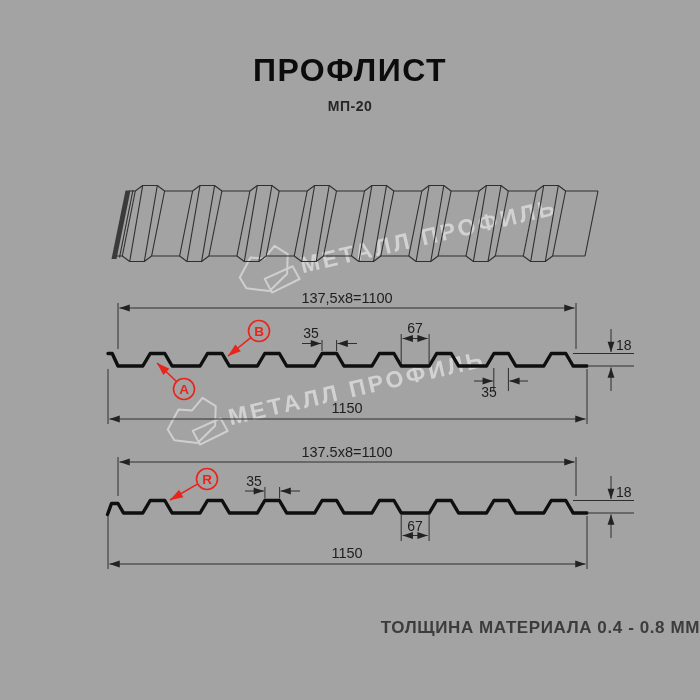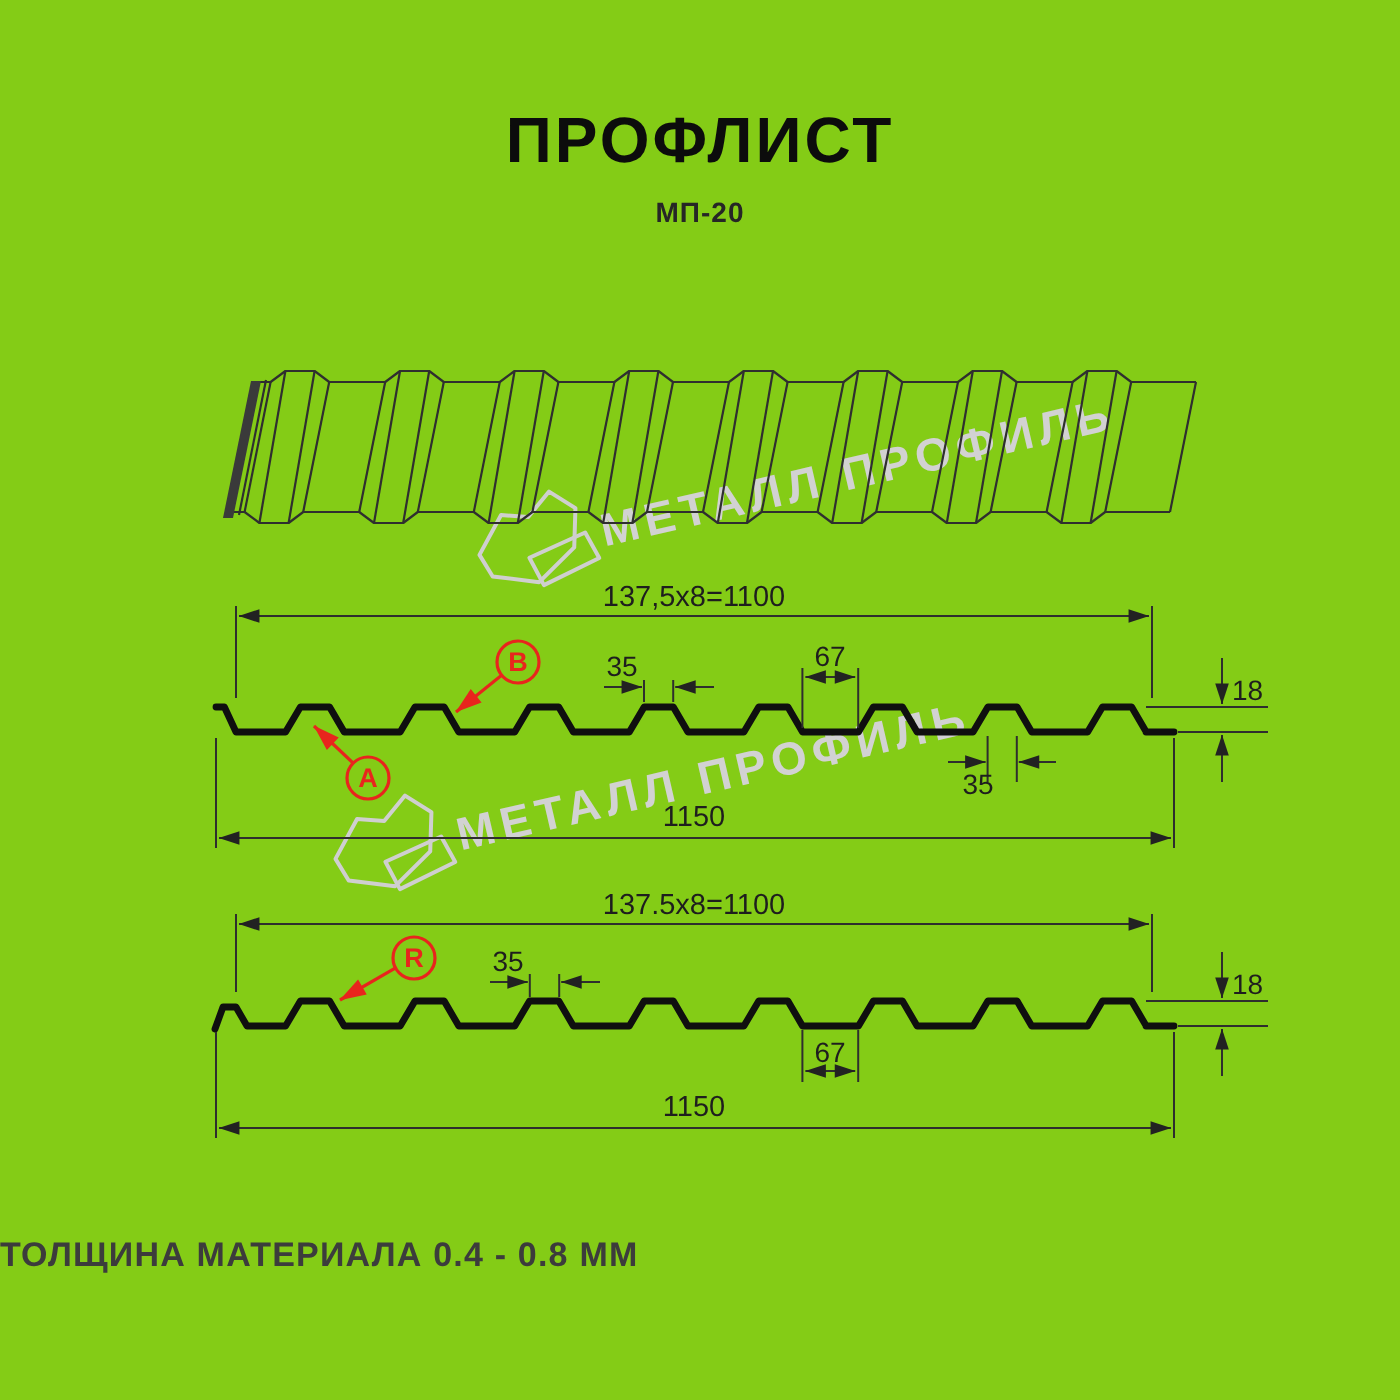--- a/index.html
+++ b/index.html
@@ -1,22 +1,22 @@
 <!DOCTYPE html>
 <html><head>
 <meta charset="utf-8">
 <style>
   html,body{margin:0;padding:0;background:#ffffff;}
-  .page{position:relative;width:700px;height:700px;background:#84cc16;overflow:hidden;
+  .page{position:relative;width:700px;height:700px;background:#a3a3a3;overflow:hidden;
         font-family:"Liberation Sans",sans-serif;}
   .title{position:absolute;top:52px;left:0;width:700px;text-align:center;
          font-size:32px;font-weight:800;letter-spacing:1.5px;color:#0c0c0c;}
   .subtitle{position:absolute;top:98px;left:0;width:700px;text-align:center;
             font-size:14px;font-weight:700;letter-spacing:.5px;color:#262626;}
-  .footer{position:absolute;top:618px;left:0;width:700px;text-align:left;
+  .footer{position:absolute;top:618px;left:0;width:700px;text-align:right;
           font-size:17px;font-weight:600;letter-spacing:.6px;color:#3c3c3c;}
   svg.draw{position:absolute;left:0;top:0;}
   .pline{fill:none;stroke:#0f0f0f;stroke-width:3.4;stroke-linejoin:round;stroke-linecap:round;}
   .thin{fill:none;stroke:#2e2e2e;stroke-width:1;}
   .persp{fill:none;stroke:#2f2f2f;stroke-width:1.1;stroke-linejoin:round;}
   .edgefill{fill:#3a3a3a;stroke:none;}
   .red{fill:none;stroke:#e8251d;stroke-width:1.6;}
   .dt{font-family:"Liberation Sans",sans-serif;font-size:14px;fill:#1e1e1e;}
   .dtl{font-size:14.5px;}
   .rl{font-family:"Liberation Sans",sans-serif;font-size:13.5px;font-weight:700;fill:#e8251d;}

